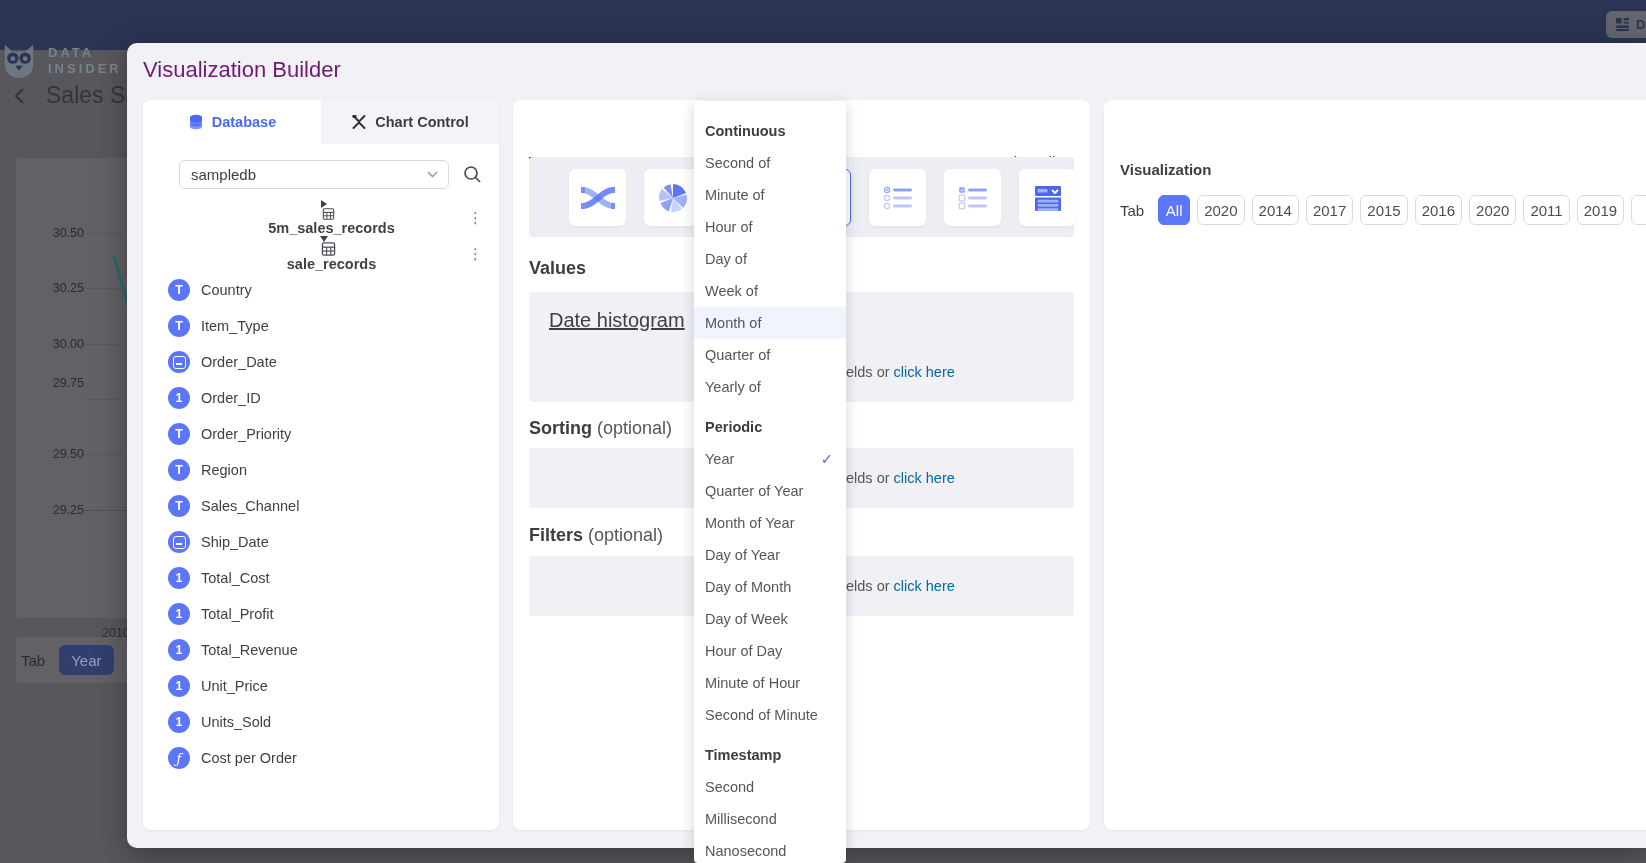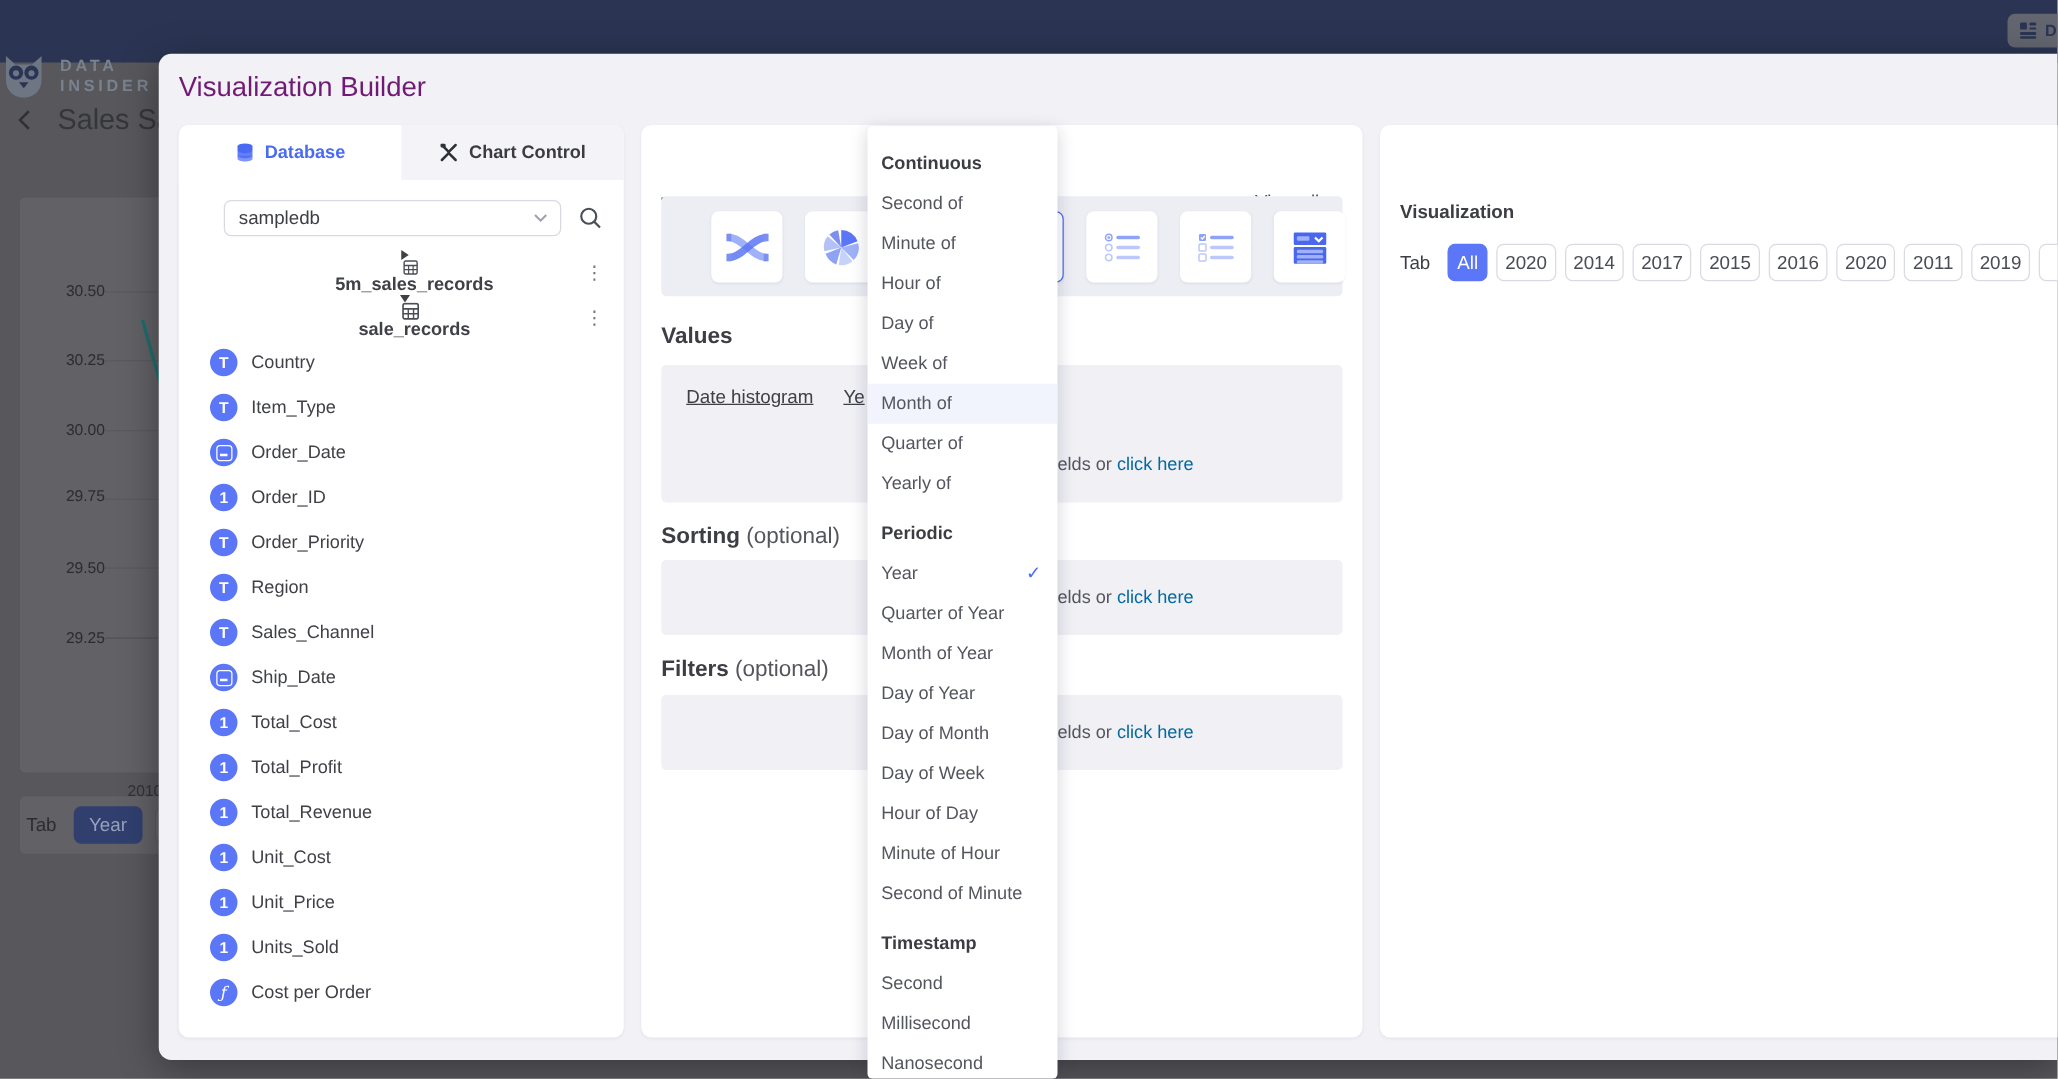--- a/index.html
+++ b/index.html
@@ -61,21 +61,21 @@
   .date-icon::after { content:""; position:absolute; left:8px; top:12px; width:6px; height:2px; background:#fff; }
 
   
   .sec-label { position:absolute; left:143px; font-size:18px; font-weight:bold; color:#3c3e44; }
   .sec-label .opt { font-weight:normal; color:#54565c; }
   .viewall { position:absolute; right:16px; top:61px; display:flex; align-items:center; gap:7px; font-size:15px; color:#4b4d55; cursor:pointer; }
   .icon-strip { position:absolute; left:143px; top:100px; width:545px; height:80px; background:#edeef4; border-radius:4px; }
   .tile { position:absolute; top:12px; width:57px; height:57px; background:#fff; border-radius:6px; box-shadow:0 1px 2px rgba(50,50,80,.08); display:flex; align-items:center; justify-content:center; cursor:pointer; }
   .tile.selected { border:1.5px solid #4a6af4; }
   .zone { position:absolute; left:143px; width:545px; background:#f0f0f5; border-radius:4px; }
-  .vtags { position:absolute; left:20px; top:17px; display:flex; gap:24px; font-size:15px; color:#3e4046;text-align:right; }
+  .vtags { position:absolute; left:20px; top:17px; display:flex; gap:24px; font-size:20px; color:#3e4046;text-align:right; }
   .vtags span { text-decoration:underline; cursor:pointer; }
   .hint { position:absolute; left:317px; font-size:14.5px; color:#54565e; white-space:nowrap; }
   .hint a { color:#0369a1; text-decoration:none; cursor:pointer; }
   .chip { height:30px; min-width:46px; padding:0 6px; border:1px solid #d9dbe3; border-radius:6px; background:#fff; display:flex; align-items:center; justify-content:center; font-size:15px; color:#4b4d55; cursor:pointer; flex:none; }
   .chip.active { background:#5b76f6; border-color:#5b76f6; color:#fff; min-width:32px; }
 
   
   .menu { position:absolute; left:694px; top:101px; width:152px; height:762px; background:#fff; border-radius:4px; box-shadow:0 3px 14px rgba(30,30,60,.18); z-index:20; padding-top:14px; overflow:hidden; }
   .mhead { height:32px; line-height:32px; padding-left:11px; font-size:14.5px; font-weight:bold; color:#3b3d43; }
   .mhead + .mhead, .mitem + .mhead { margin-top:8px; }
@@ -90,21 +90,21 @@
   <div class="bg-titlerow">
     <svg width="16" height="18" viewBox="0 0 16 18">
         <polyline points="11,2 4,9 11,16" fill="none" stroke="#303136" stroke-width="2"></polyline>
       </svg>
     <span class="bg-title">Sales Sa</span>
   </div>
   <div class="bg-card">
     <span class="ytick" style="top:68px">30.50</span>
     <span class="ytick" style="top:123px">30.25</span>
     <span class="ytick" style="top:179px">30.00</span>
-    <span class="ytick" style="top:232px">29.75</span>
+    <span class="ytick" style="top:218px">29.75</span>
     <span class="ytick" style="top:289px">29.50</span>
     <span class="ytick" style="top:345px">29.25</span>
     <div class="gridline" style="top:75px"></div>
     <div class="gridline" style="top:130px"></div>
     <div class="gridline" style="top:186px"></div>
     <div class="gridline" style="top:241px"></div>
     <div class="gridline" style="top:296px"></div>
     <div class="gridline" style="top:352px; background:#51525a"></div>
     <svg width="120" height="200" viewBox="0 0 120 200" style="position:absolute;left:68px;top:80px">
       <polyline points="30,18 46,75 60,110" fill="none" stroke="#1d6f6d" stroke-width="2.5"></polyline>
@@ -249,24 +249,20 @@
           <div class="frow">
             <span class="ficon number-icon"></span>
             <span>Total_Profit</span>
           </div>
           <div class="frow">
             <span class="ficon number-icon"></span>
             <span>Total_Revenue</span>
           </div>
           <div class="frow">
             <span class="ficon number-icon"></span>
-            <span>Unit_Cost</span>
-          </div>
-          <div class="frow">
-            <span class="ficon number-icon"></span>
             <span>Unit_Price</span>
           </div>
           <div class="frow">
             <span class="ficon number-icon"></span>
             <span>Units_Sold</span>
           </div>
           <div class="frow">
             <span class="ficon function-icon"></span>
             <span>Cost per Order</span>
           </div>

